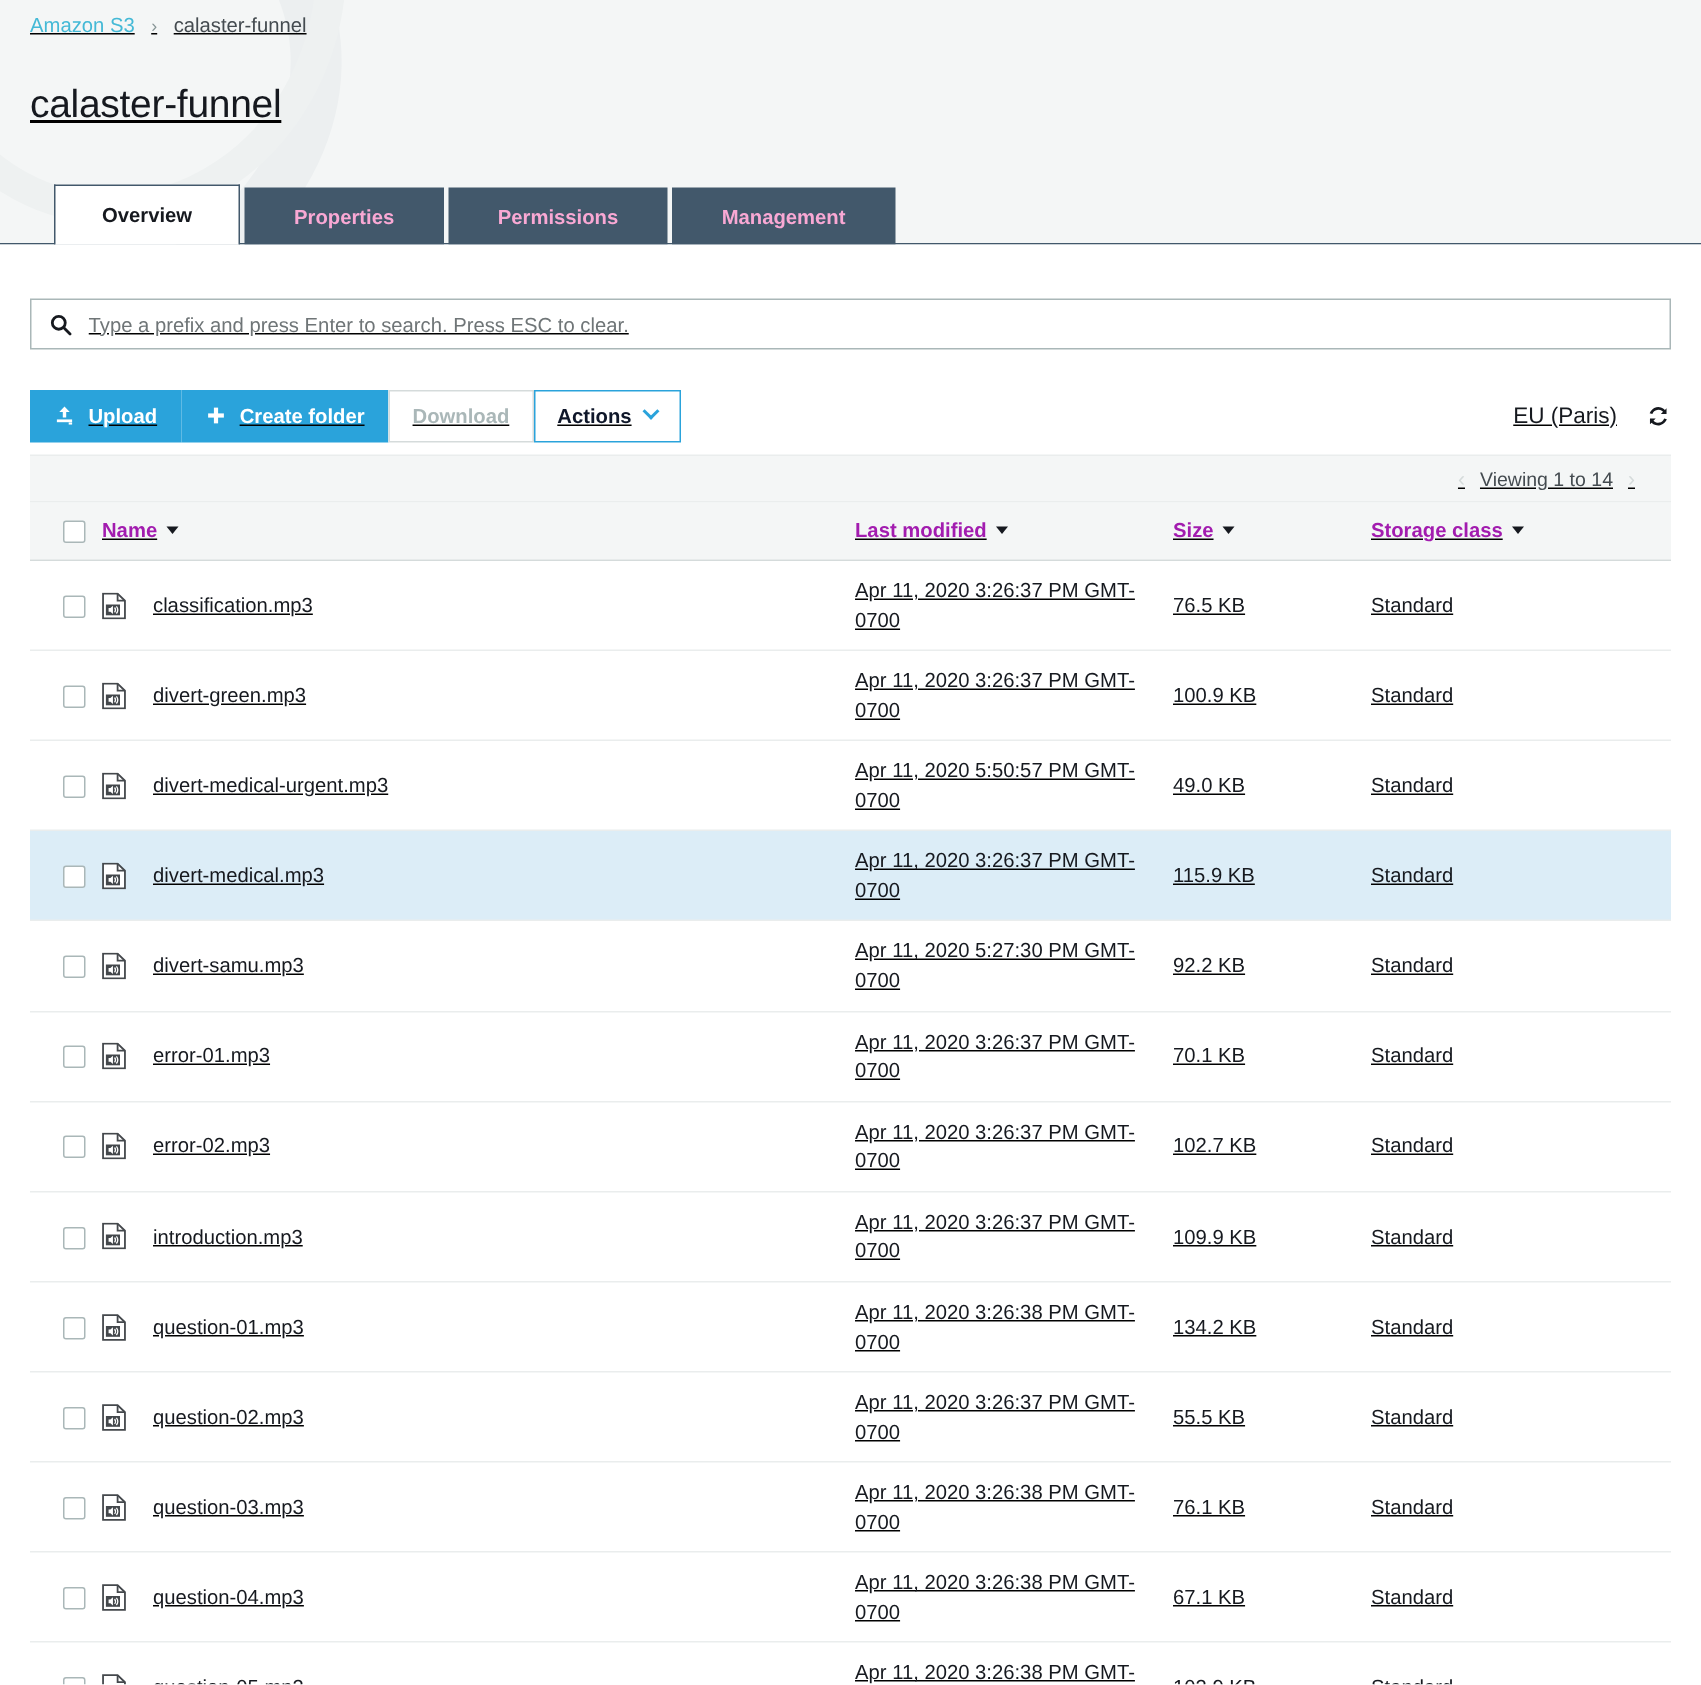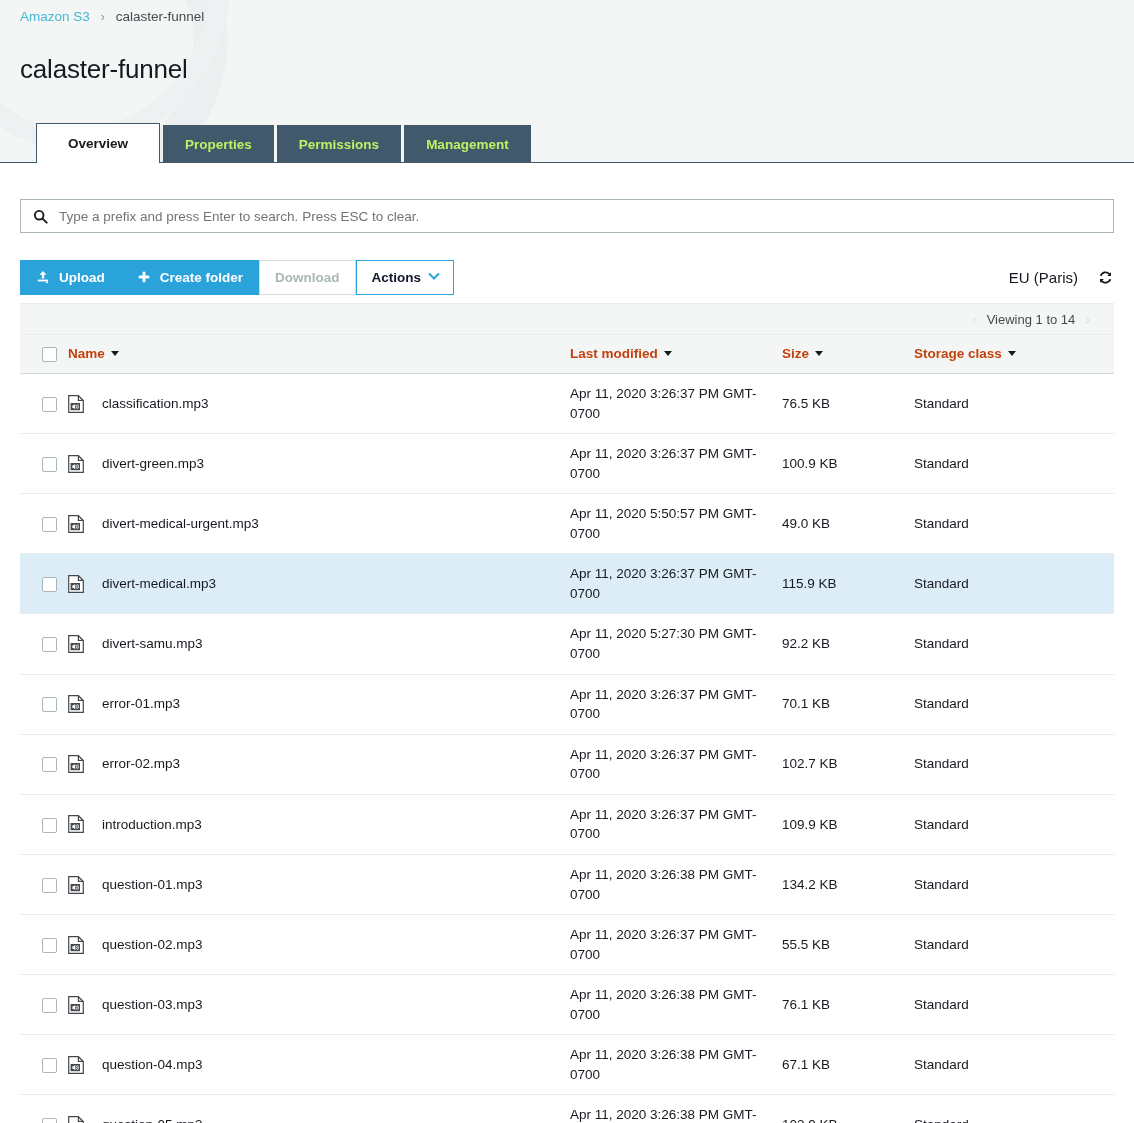--- a/index.html
+++ b/index.html
@@ -8,20 +8,21 @@
     width: 1134px; height: 1123px;
     background: #ffffff;
     font-family: "Liberation Sans", sans-serif;
     -webkit-font-smoothing: antialiased;
   }
   #page {
     position: relative;
     width: 1134px; height: 1123px;
     overflow: hidden;
     background: #fff;
+    text-decoration: underline;
   }
   
   .top-area {
     position: relative;
     height: 163px;
     background: #f4f6f6;
     overflow: hidden;
   }
   .watermark {
     position: absolute;
@@ -73,27 +74,27 @@
   
   .tabs {
     position: absolute;
     left: 36px; bottom: 0;
     display: flex;
     align-items: flex-end;
     z-index: 3;
   }
   .tab {
     height: 38px;
-    padding: 0 22px;
+    padding: 0 33px;
     display: flex;
     align-items: center;
     justify-content: center;
     font-size: 13.5px;
     font-weight: bold;
-    color: #bef264;
+    color: #f9a8d4;
     background: #42586b;
     margin-right: 3px;
     cursor: pointer;
     white-space: nowrap;
   }
   .tab.active {
     background: #ffffff;
     color: #16191f;
     height: 41px;
     border: 1px solid #42586b;
@@ -212,21 +213,21 @@
     padding: 0 10px;
     cursor: default;
     user-select: none;
   }
   table { width: 100%; border-collapse: collapse; table-layout: fixed; }
   thead th {
     background: #f4f6f6;
     text-align: left;
     font-size: 13.5px;
     font-weight: bold;
-    color: #c2410c;
+    color: #a21caf;
     padding: 11px 0 11px 0;
     border-bottom: 1px solid #d5dbdb;
     white-space: nowrap;
   }
   th .sort-caret {
     display: inline-block;
     margin-left: 6px;
     width: 0; height: 0;
     border-left: 4px solid transparent;
     border-right: 4px solid transparent;

